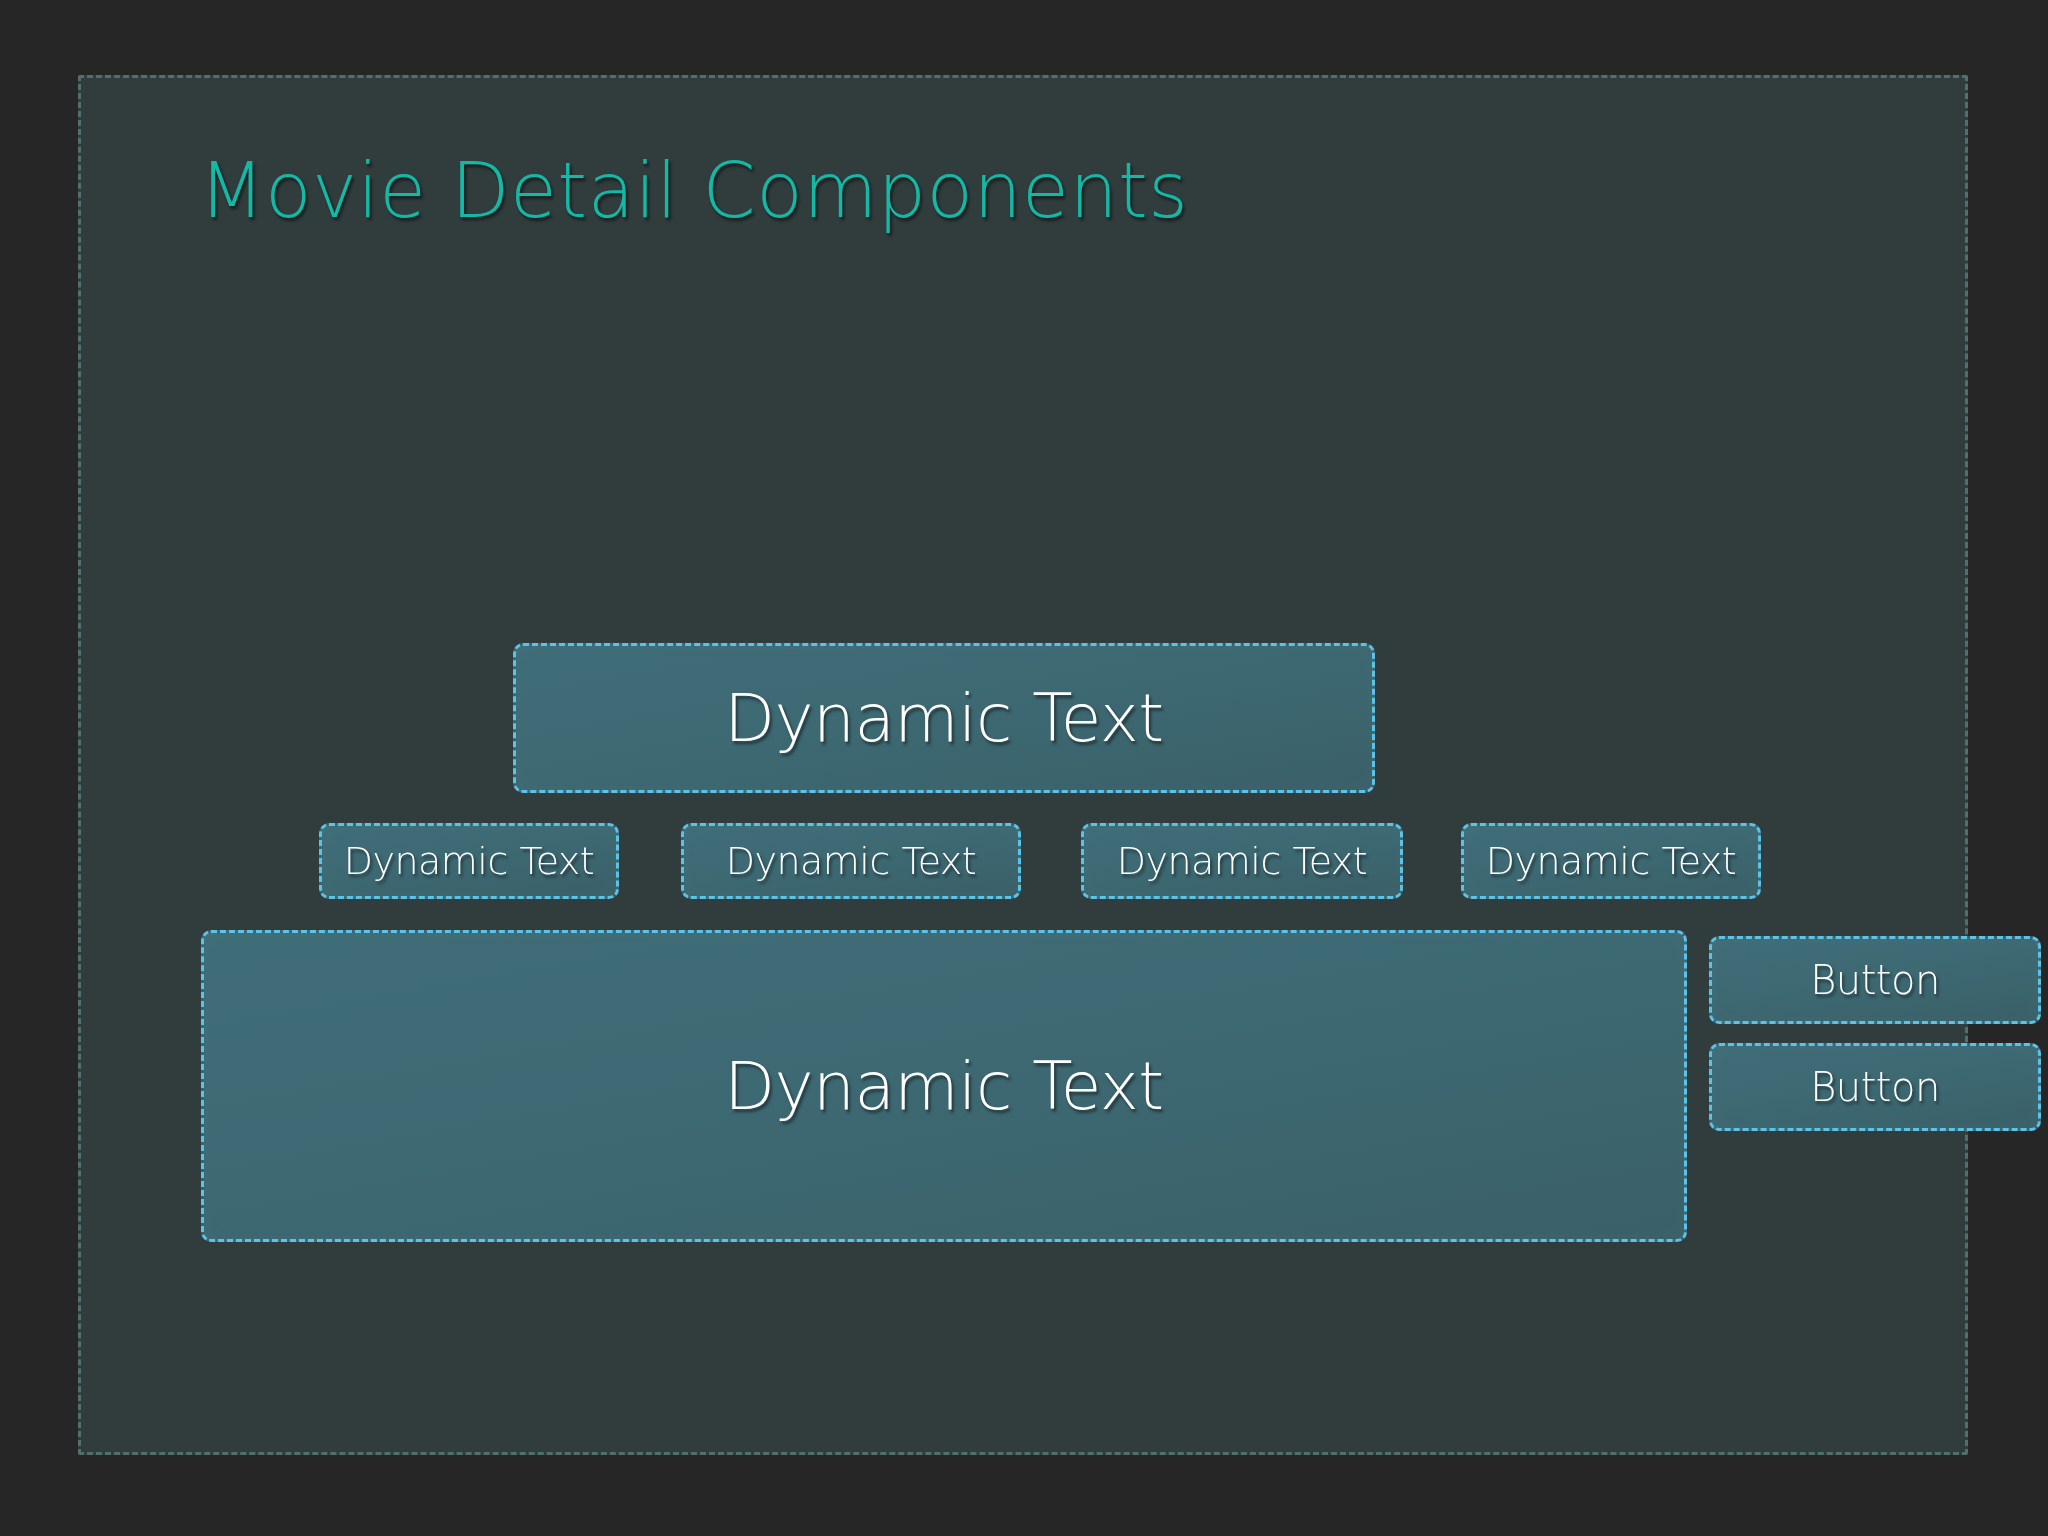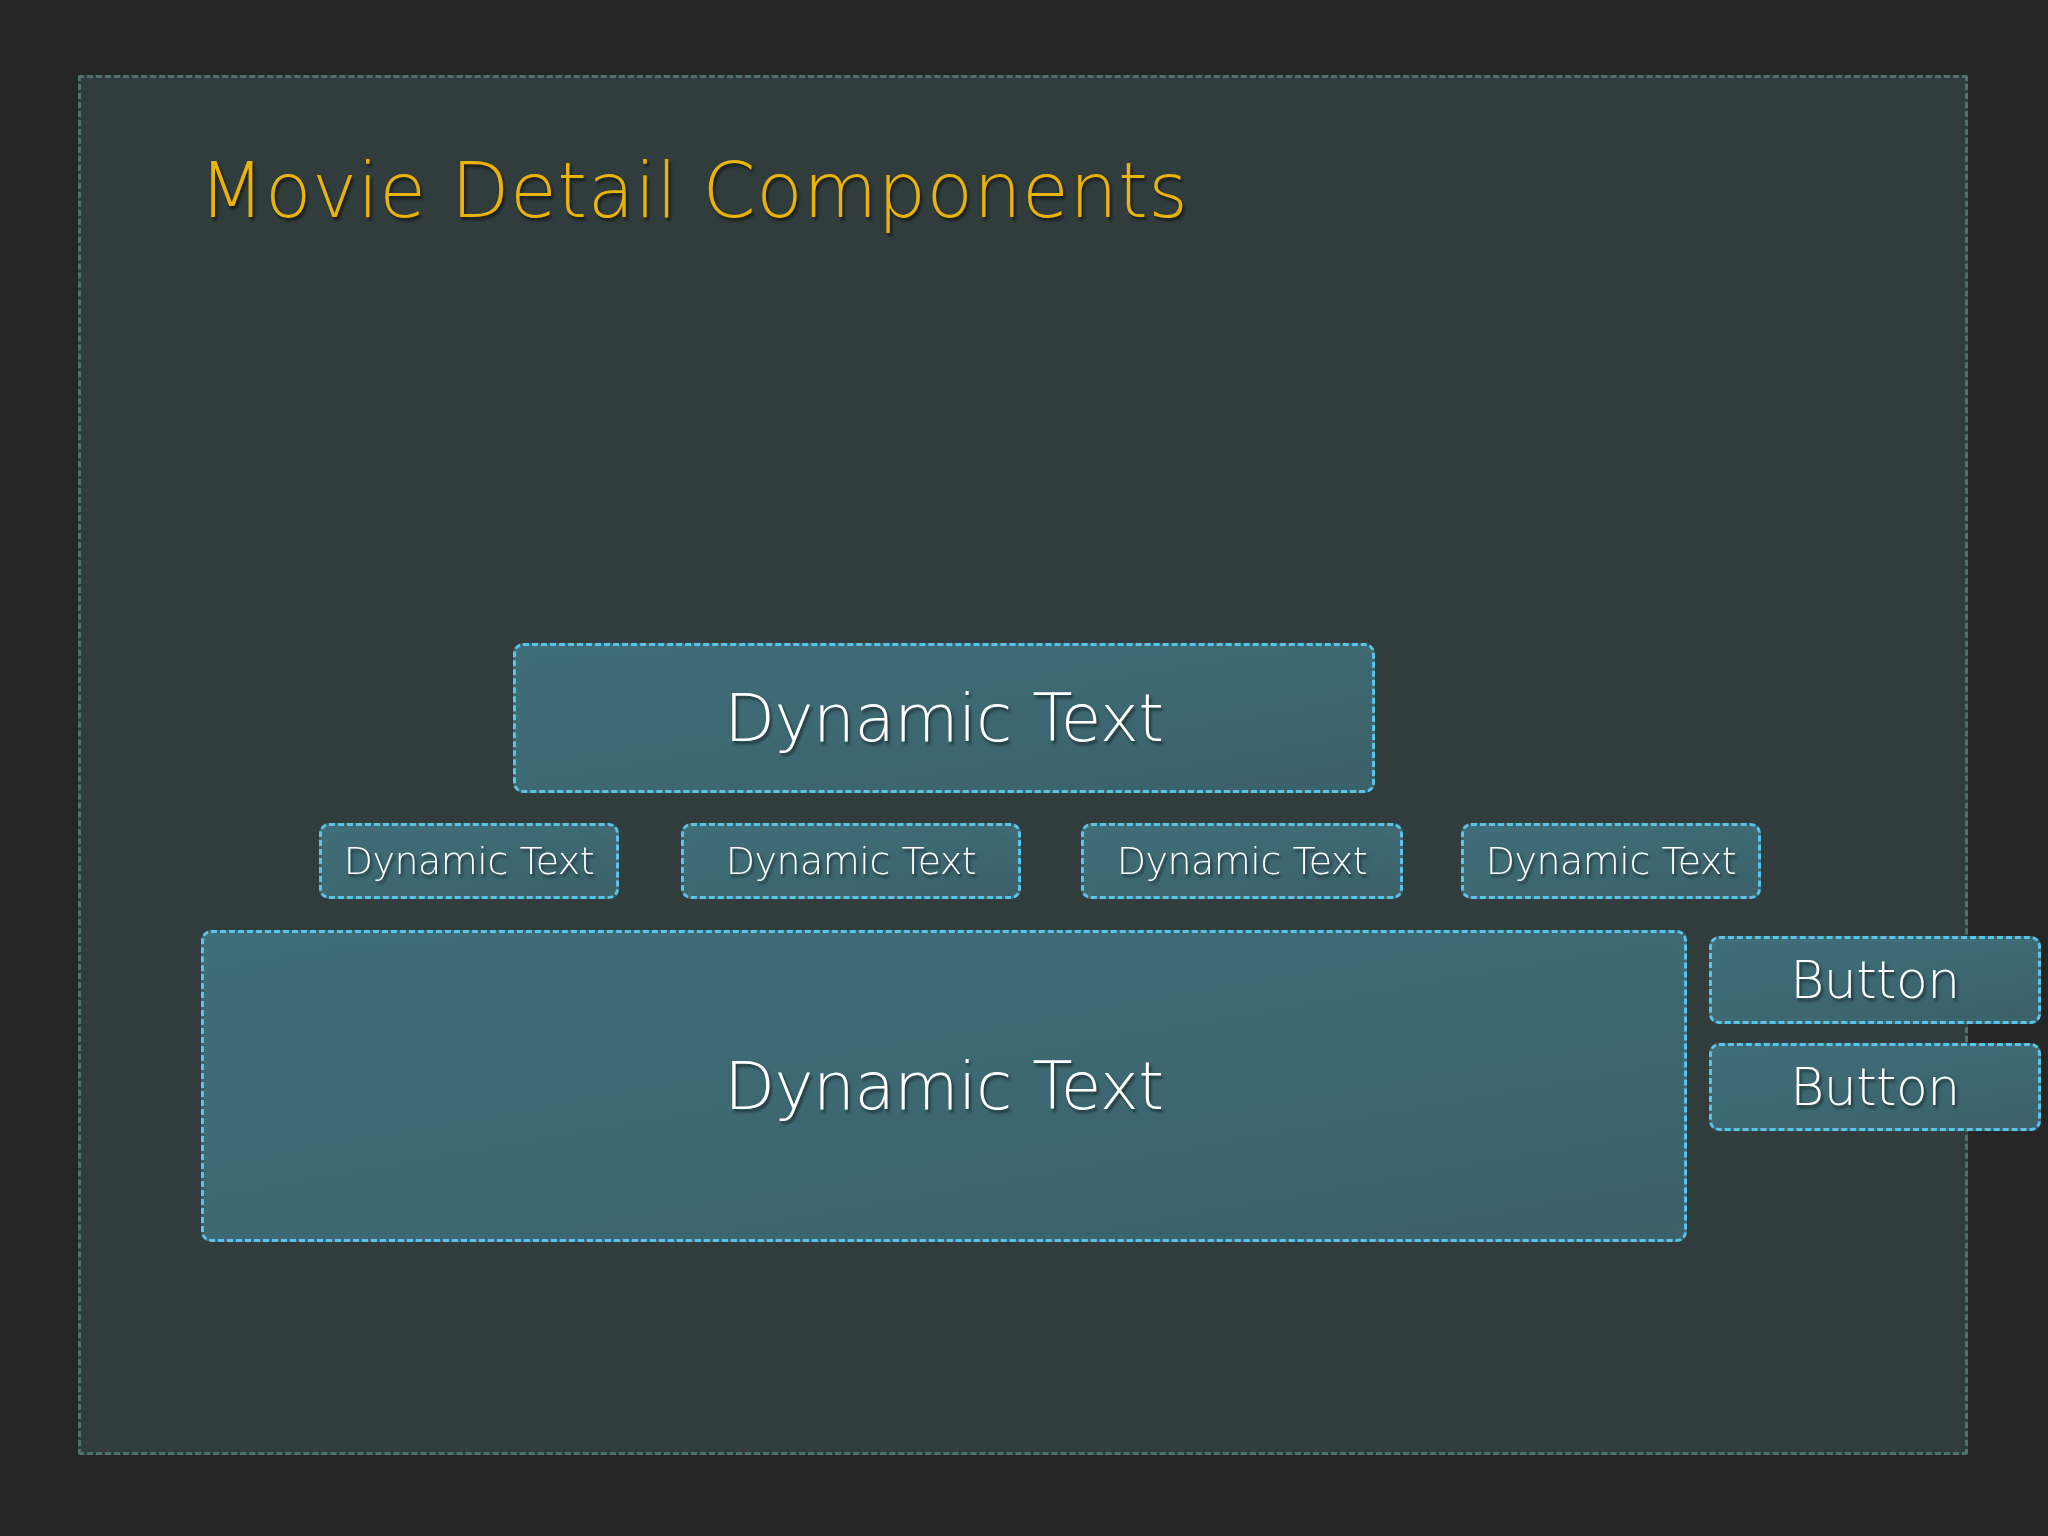--- a/index.html
+++ b/index.html
@@ -38,21 +38,21 @@
 
   
   .page-title {
     position: absolute;
     left: 118px;
     top: 68px;
     font-family: "DejaVu Sans", sans-serif;
     font-size: 76px;
     font-weight: 300;
     letter-spacing: 0.5px;
-    color: #eab308;
+    color: #14b8a6;
     white-space: nowrap;
     text-shadow: 2px 3px 3px rgba(0,0,0,0.55);
   }
 
   
   .comp-box {
     position: absolute;
     box-sizing: border-box;
     border: 3px dashed #5cc3e8;
     background: linear-gradient(170deg, #3f6d77 0%, #3d6973 45%, #3a6068 100%);
@@ -98,21 +98,21 @@
     height: 312px;
   }
   .box-overview .comp-label { font-size: 66px; }
 
   
   .box-button {
     left: 1628px;
     width: 332px;
     height: 88px;
   }
-  .box-button .comp-label { font-size: 52px; }
+  .box-button .comp-label { font-size: 40px; }
   .box-button-1 { top: 858px; }
   .box-button-2 { top: 965px; }
 </style>
 </head>
 <body>
 
 <div id="stage">
 
   <div class="outer-frame">
 

